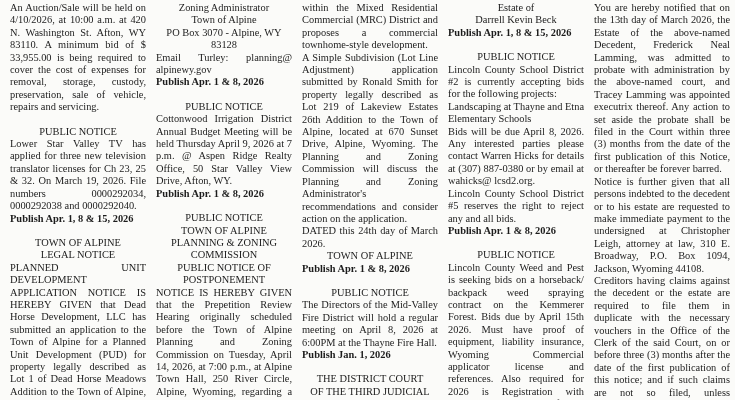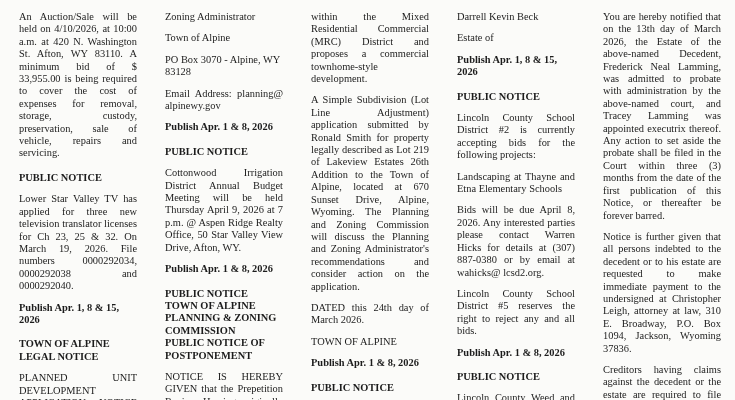--- a/index.html
+++ b/index.html
@@ -21,36 +21,36 @@
     font-size: 10.4px;
     line-height: 12.4px;
     color: #1c1c1c;
     -webkit-font-smoothing: antialiased;
   }
   .col {
     flex: 0 0 136px;
     width: 136px;
     overflow: hidden;
   }
-  .col p { margin: 9px; }
+  .col p { margin: 0; }
   .body {
     text-align: justify;
     text-justify: inter-word;
   }
   .line {
-    text-align: left;
+    text-align: center;
   }
   .publish {
     font-weight: bold;
     text-align: left;
     padding-right: 1px;
   }
   .header {
-    font-weight: bold;
-    text-align: left;
+    font-weight: normal;
+    text-align: center;
     white-space: pre-line;
     margin-top: 12px !important;
   }
   .col > .header:first-child { margin-top: 0 !important; }
 </style>
 </head>
 <body>
 
 <div class="page">
 
@@ -62,21 +62,21 @@
     <p class="header">TOWN OF ALPINE
 LEGAL NOTICE</p>
     <p class="body">PLANNED UNIT DEVELOPMENT APPLICATION NOTICE IS HEREBY GIVEN that Dead Horse Development, LLC has submitted an application to the Town of Alpine for a Planned Unit Development (PUD) for property legally described as Lot 1 of Dead Horse Meadows Addition to the Town of Alpine, located at 856 Elkhorn Drive, Alpine, Wyoming.</p>
 
   </div>
 
   <div class="col">
     <p class="line">Zoning Administrator</p>
     <p class="line">Town of Alpine</p>
     <p class="line">PO Box 3070 - Alpine, WY 83128</p>
-    <p class="body">Email Address: planning@ alpinewy.gov</p>
+    <p class="body">Email Turley: planning@ alpinewy.gov</p>
     <p class="publish">Publish Apr. 1 &amp; 8, 2026</p>
     <p class="header">PUBLIC NOTICE</p>
     <p class="body">Cottonwood Irrigation District Annual Budget Meeting will be held Thursday April 9, 2026 at 7 p.m. @ Aspen Ridge Realty Office, 50 Star Valley View Drive, Afton, WY.</p>
     <p class="publish">Publish Apr. 1 &amp; 8, 2026</p>
     <p class="header">PUBLIC NOTICE
 TOWN OF ALPINE
 PLANNING &amp; ZONING
 COMMISSION
 PUBLIC NOTICE OF
 POSTPONEMENT</p>
@@ -93,34 +93,34 @@
     <p class="body">The Directors of the Mid-Valley Fire District will hold a regular meeting on April 8, 2026 at 6:00PM at the Thayne Fire Hall.</p>
     <p class="publish">Publish Jan. 1, 2026</p>
     <p class="header">THE DISTRICT COURT
 OF THE THIRD JUDICIAL
 DISTRICT
 OF THE STATE OF WYOMING
 IN AND FOR LINCOLN</p>
   </div>
 
   <div class="col">
+    <p class="line">Estate of</p>
     <p class="line">Darrell Kevin Beck</p>
-    <p class="line">Estate of</p>
     <p class="publish">Publish Apr. 1, 8 &amp; 15, 2026</p>
     <p class="header">PUBLIC NOTICE</p>
     <p class="body">Lincoln County School District #2 is currently accepting bids for the following projects:</p>
     <p class="body">Landscaping at Thayne and Etna Elementary Schools</p>
     <p class="body">Bids will be due April 8, 2026. Any interested parties please contact Warren Hicks for details at (307) 887-0380 or by email at wahicks@ lcsd2.org.</p>
     <p class="body">Lincoln County School District #5 reserves the right to reject any and all bids.</p>
     <p class="publish">Publish Apr. 1 &amp; 8, 2026</p>
     <p class="header">PUBLIC NOTICE</p>
     <p class="body">Lincoln County Weed and Pest is seeking bids on a horseback/ backpack weed spraying contract on the Kemmerer Forest.  Bids due by April 15th 2026.  Must have proof of equipment, liability insurance, Wyoming Commercial applicator license and references.  Also required for 2026 is Registration with Sam.gov. For any further questions please reach out to Lincoln County Weed and Pest. 307-885-9333.</p>
 
   </div>
 
   <div class="col">
     <p class="body">You are hereby notified that on the 13th day of March 2026, the Estate of the above-named Decedent, Frederick Neal Lamming, was admitted to probate with administration by the above-named court, and Tracey Lamming was appointed executrix thereof.  Any action to set aside the probate shall be filed in the Court within three (3) months from the date of the first publication of this Notice, or thereafter be forever barred.</p>
-    <p class="body">Notice is further given that all persons indebted to the decedent or to his estate are requested to make immediate payment to the undersigned at Christopher Leigh, attorney at law, 310 E. Broadway, P.O. Box 1094, Jackson, Wyoming 37836.</p>
+    <p class="body">Notice is further given that all persons indebted to the decedent or to his estate are requested to make immediate payment to the undersigned at Christopher Leigh, attorney at law, 310 E. Broadway, P.O. Box 1094, Jackson, Wyoming 44108.</p>
     <p class="body">Creditors having claims against the decedent or the estate are required to file them in duplicate with the necessary vouchers in the Office of the Clerk of the said Court, on or before three (3) months after the date of the first publication of this notice; and if such claims are not so filed, unless otherwise allowed or paid, they will be forever barred.</p>
 
   </div>
 
 </div>
 
 </body></html>

